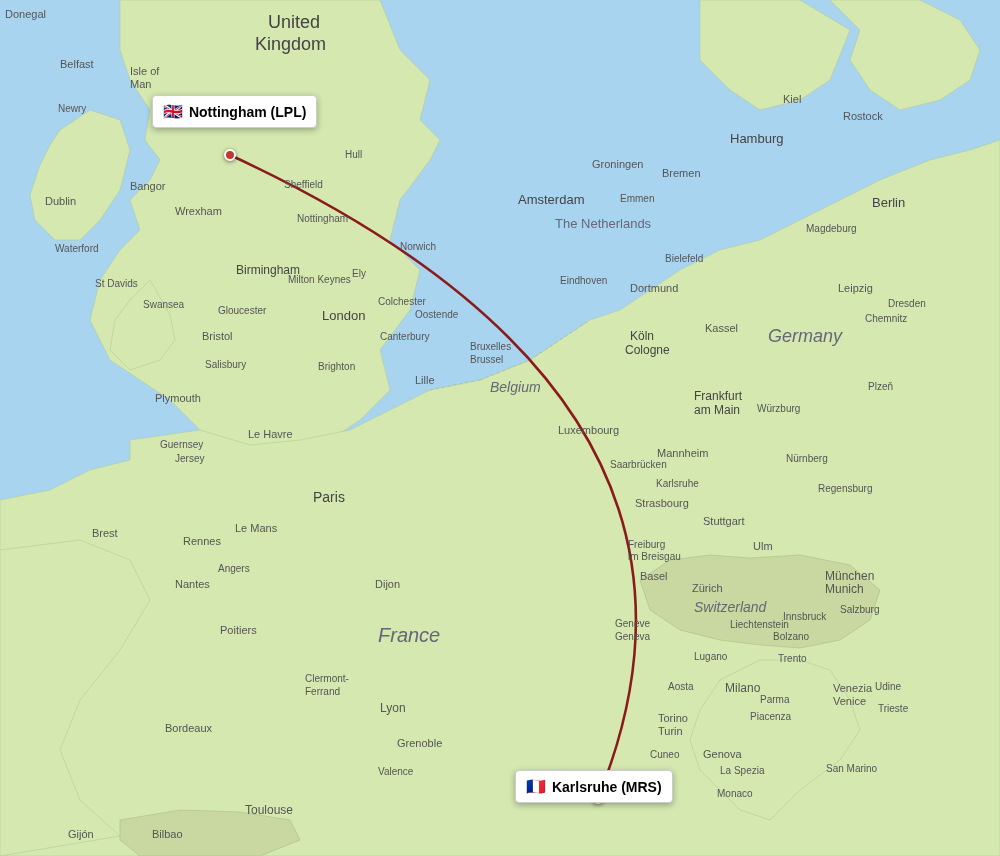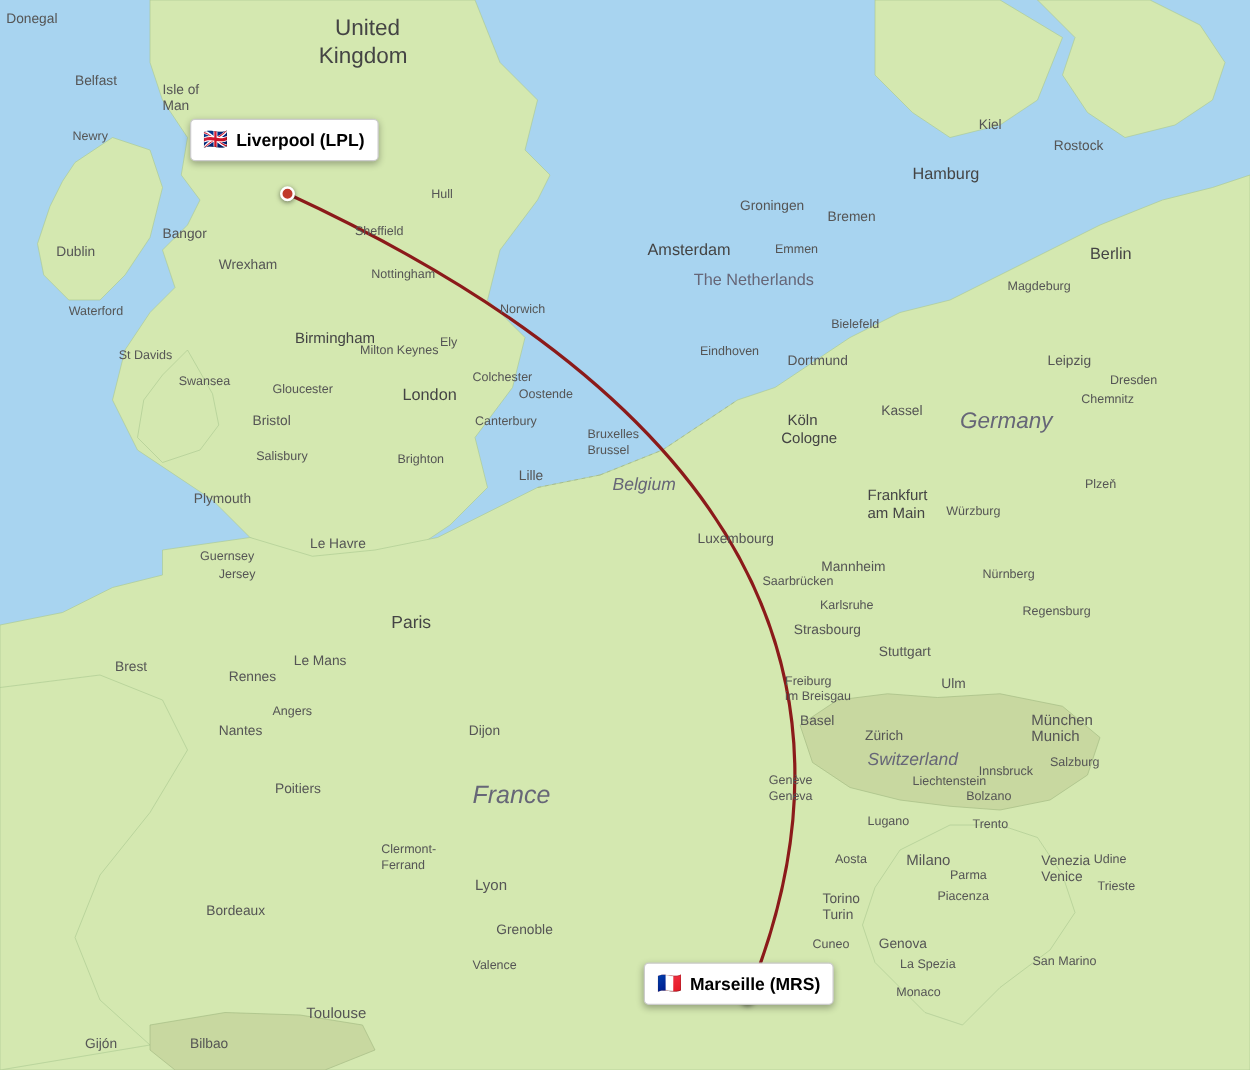--- a/index.html
+++ b/index.html
@@ -197,21 +197,21 @@
     <text x="868" y="390" font-family="Arial" font-size="10" fill="#555">Plzeň</text>
     <text x="717" y="797" font-family="Arial" font-size="10" fill="#555">Monaco</text>
     <text x="826" y="772" font-family="Arial" font-size="10" fill="#555">San Marino</text>
     <text x="875" y="690" font-family="Arial" font-size="10" fill="#555">Udine</text>
     <text x="878" y="712" font-family="Arial" font-size="10" fill="#555">Trieste</text>
   </svg>
 
   <div class="airport-dot" style="left: 230px; top: 155px;"></div>
   <div class="airport-label" style="left: 152px; top: 95px;">
     <span class="flag-emoji">🇬🇧</span>
-    <span>Liverpool (LPL)</span>
+    <span>Nottingham (LPL)</span>
   </div>
 
   <div class="airport-dot" style="left: 598px; top: 798px;"></div>
   <div class="airport-label" style="left: 515px; top: 770px;">
     <span class="flag-emoji">🇫🇷</span>
-    <span>Marseille (MRS)</span>
+    <span>Karlsruhe (MRS)</span>
   </div>
 </div>
 
 </body></html>

